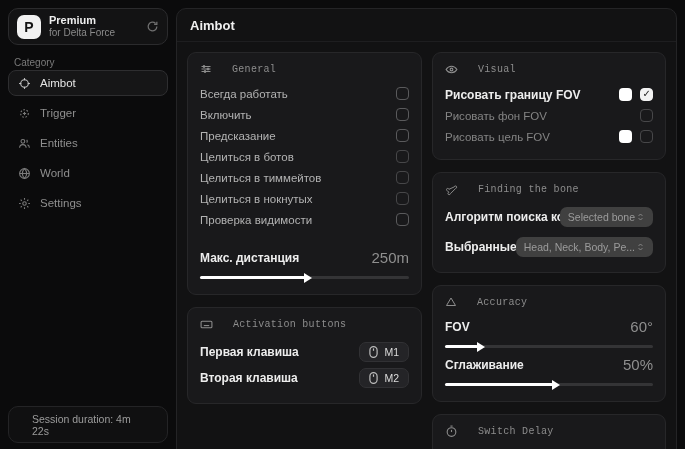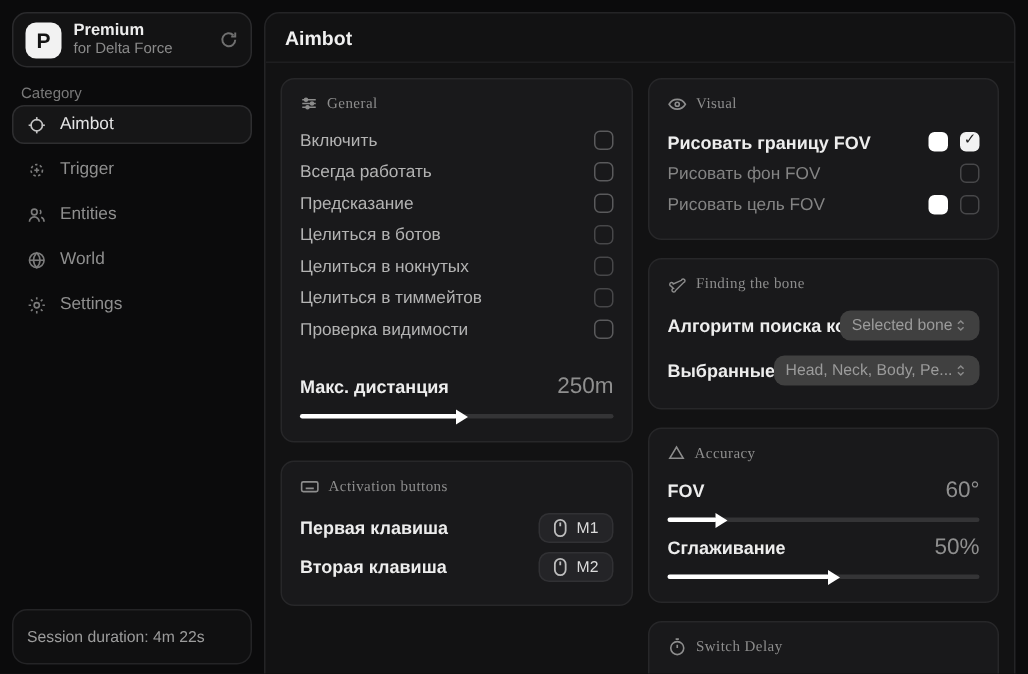--- a/index.html
+++ b/index.html
@@ -19,37 +19,37 @@
   .brand-sub { font-size:10px; color:#8b8b8b; }
   .refresh { color:#6f6f6f; display:flex; cursor:pointer; }
   .category { position:absolute; left:14px; top:57px; font-size:10px; color:#7a7a7a; }
   .nav { position:absolute; left:8px; top:70px; width:160px; display:flex; flex-direction:column; gap:4px; }
   .nav-item { display:flex; align-items:center; gap:9px; height:26px; padding:0 9px;
     border-radius:8px; font-size:11.5px; color:#8f8f8f; cursor:pointer; border:1px solid transparent; }
   .nav-item.active { border-color:#2e2e30; background:#161617; color:#e4e4e4; }
   .nav-item .nicon { display:flex; color:inherit; opacity:.85; }
   .session-card { position:absolute; left:8px; bottom:6px; width:160px; height:37px;
     border:1px solid #242426; border-radius:10px; display:flex; align-items:center;
-    padding:0 9px; font-size:10.5px; color:#9c9c9c; background:#101011; }
+    padding:0 23px; font-size:10.5px; color:#9c9c9c; background:#101011; }
 
   
   .panel { position:absolute; left:176px; top:8px; width:501px; height:452px;
     background:#121213; border:1px solid #242426; border-radius:10px; overflow:hidden; }
   .panel-header { height:33px; display:flex; align-items:center; padding:0 13px;
     border-bottom:1px solid #1e1e20; }
   .panel-header h1 { font-size:13px; font-weight:bold; color:#f0f0f0; }
   .cols { display:flex; gap:10px; padding:10px 10px; }
   .col { display:flex; flex-direction:column; gap:12px; }
   .col-left { width:237px; }
   .col-right { width:234px; }
 
   .card { background:#19191b; border:1px solid #272729; border-radius:9px;
     padding:10px 12px 12px; }
-  .card-head { display:flex; align-items:center; gap:6px;
-    font-family:Liberation Serif, serif;
+  .card-head { display:flex; align-items:center; gap:20px;
+    font-family:Liberation Mono, monospace;
     font-size:10px; color:#8d8d8d; margin-bottom:8px; letter-spacing:.3px; }
   .card-head .sicon { display:flex; color:#8d8d8d; }
 
   .row { display:flex; align-items:center; justify-content:space-between; min-height:21px; }
   .row.tall { min-height:26px; }
   .lbl { font-size:11.5px; color:#b3b3b3; white-space:nowrap; overflow:hidden; }
   .lbl.strong { color:#ededed; font-weight:bold; font-size:12px; }
   .lbl.dim { color:#848484; }
   .val { font-size:15px; color:#8f8f8f; white-space:nowrap; margin-left:8px; }
 
@@ -178,41 +178,41 @@
                 <line x1="3" y1="12" x2="21" y2="12"></line>
                 <line x1="3" y1="17" x2="21" y2="17"></line>
                 <circle cx="8" cy="7" r="2" fill="currentColor"></circle>
                 <circle cx="16" cy="12" r="2" fill="currentColor"></circle>
                 <circle cx="10" cy="17" r="2" fill="currentColor"></circle>
               </svg>
           </span>
           <span>General</span>
         </div>
         <div class="row">
+          <span class="lbl">Всегда работать</span>
+          <span class="cb"></span>
+        </div>
+        <div class="row">
           <span class="lbl">Включить</span>
           <span class="cb"></span>
         </div>
         <div class="row">
-          <span class="lbl">Всегда работать</span>
-          <span class="cb"></span>
-        </div>
-        <div class="row">
           <span class="lbl">Предсказание</span>
           <span class="cb"></span>
         </div>
         <div class="row">
           <span class="lbl">Целиться в ботов</span>
           <span class="cb dim"></span>
         </div>
         <div class="row">
+          <span class="lbl">Целиться в тиммейтов</span>
+          <span class="cb dim"></span>
+        </div>
+        <div class="row">
           <span class="lbl">Целиться в нокнутых</span>
-          <span class="cb dim"></span>
-        </div>
-        <div class="row">
-          <span class="lbl">Целиться в тиммейтов</span>
           <span class="cb dim"></span>
         </div>
         <div class="row">
           <span class="lbl">Проверка видимости</span>
           <span class="cb"></span>
         </div>
         <div class="row" style="margin-top:17px;">
           <span class="lbl strong">Макс. дистанция</span>
           <span class="val">250m</span>
         </div>

